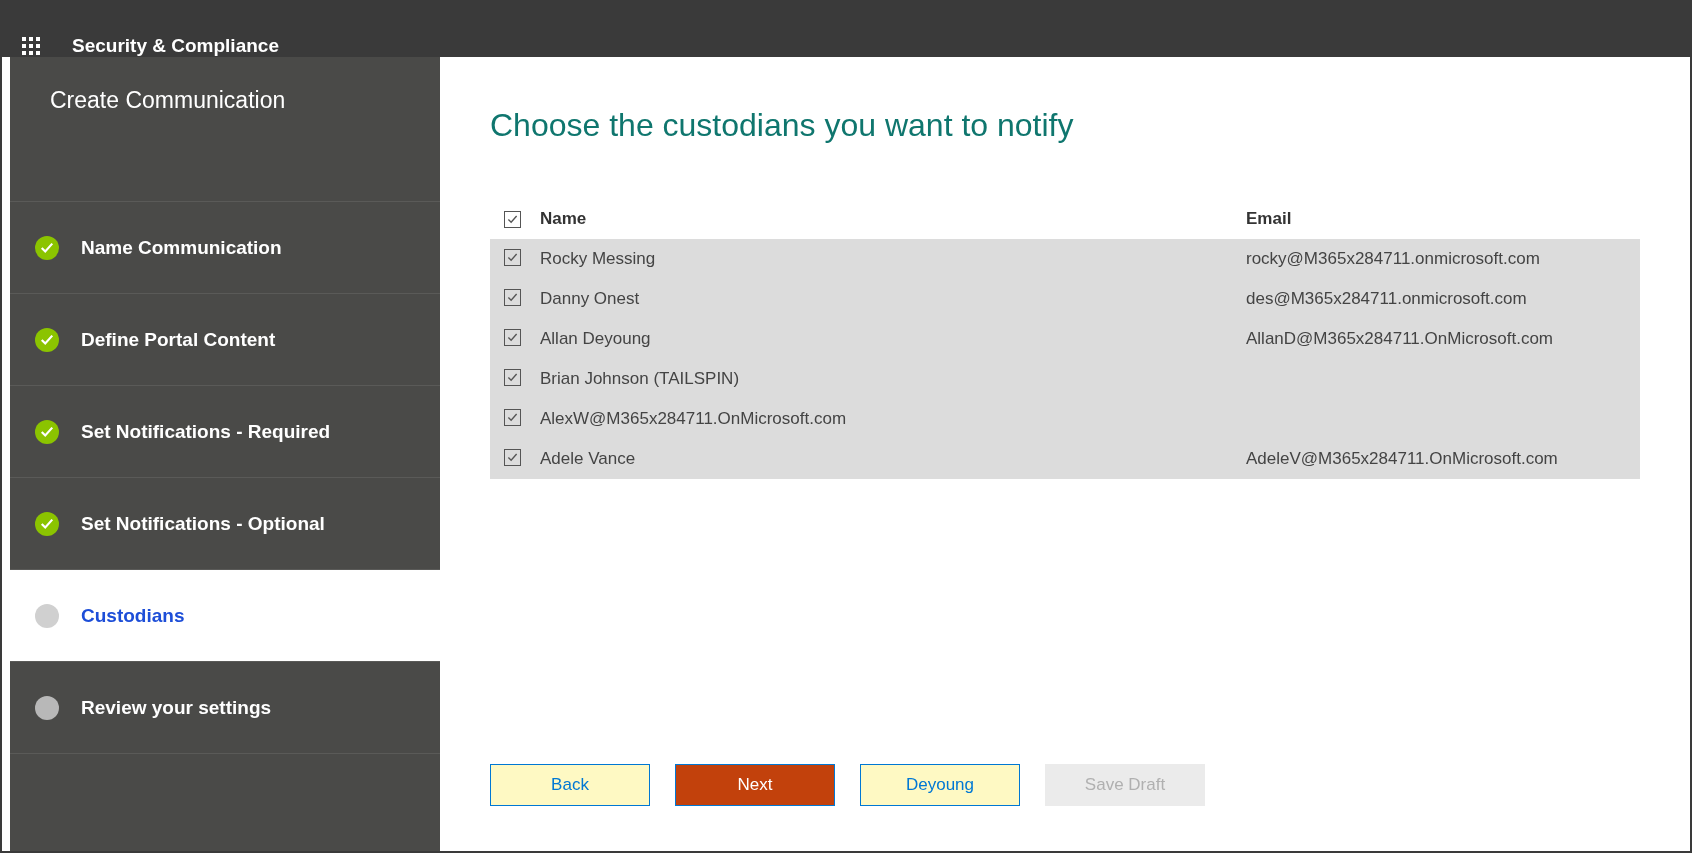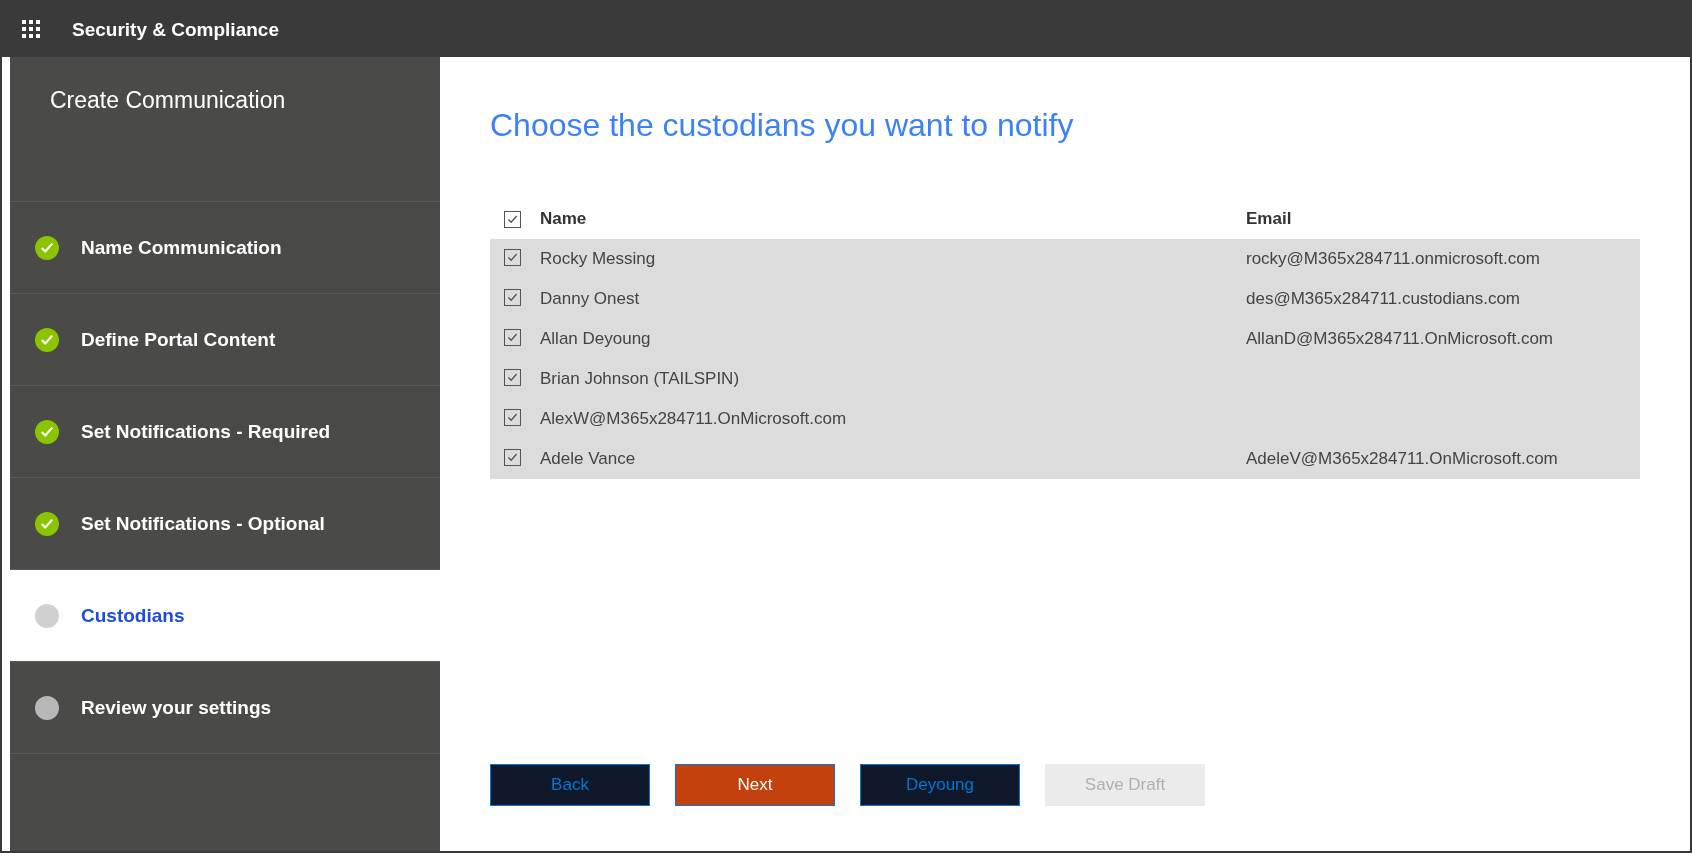--- a/index.html
+++ b/index.html
@@ -11,21 +11,21 @@
       overflow: hidden;
       border: 2px solid #3a3a3a;
     }
 
     
     .header {
       height: 55px;
       background: #3a3a3a;
       color: #ffffff;
       display: flex;
-      align-items: center;
+      align-items: flex-end;
       padding: 0 20px;
     }
     .waffle {
       width: 20px;
       height: 20px;
       display: grid;
       grid-template-columns: repeat(3, 4px);
       grid-template-rows: repeat(3, 4px);
       gap: 3px;
       margin-right: 30px;
@@ -107,21 +107,21 @@
     .main {
       flex: 1;
       padding: 50px;
       display: flex;
       flex-direction: column;
       position: relative;
     }
     .page-title {
       font-size: 32px;
       font-weight: 400;
-      color: #3b82f6;
+      color: #0f766e;
       margin-bottom: 55px;
     }
 
     
     .table {
       width: 100%;
       max-width: 1180px;
     }
     .table-header {
       display: flex;
@@ -178,21 +178,21 @@
       height: 42px;
       font-size: 17px;
       font-weight: 400;
       border: 1px solid;
       cursor: pointer;
       display: flex;
       align-items: center;
       justify-content: center;
     }
     .btn-secondary {
-      background: #0f172a;
+      background: #fef9c3;
       border-color: #0078d4;
       color: #0078d4;
     }
     .btn-primary {
       background: #c2410c;
       border-color: #0078d4;
       color: #ffffff;
     }
     .btn-disabled {
       background: #ebebeb;
@@ -301,21 +301,21 @@
 
       <div class="table-row">
         <div class="col-check">
           <div class="checkbox">
             <svg viewBox="0 0 16 16">
                 <path d="M2 8 L6 12 L14 3" stroke="#555" stroke-width="2" fill="none"></path>
               </svg>
           </div>
         </div>
         <div class="col-name">Danny Onest</div>
-        <div class="col-email">des@M365x284711.custodians.com</div>
+        <div class="col-email">des@M365x284711.onmicrosoft.com</div>
       </div>
 
       <div class="table-row">
         <div class="col-check">
           <div class="checkbox">
             <svg viewBox="0 0 16 16">
                 <path d="M2 8 L6 12 L14 3" stroke="#555" stroke-width="2" fill="none"></path>
               </svg>
           </div>
         </div>

